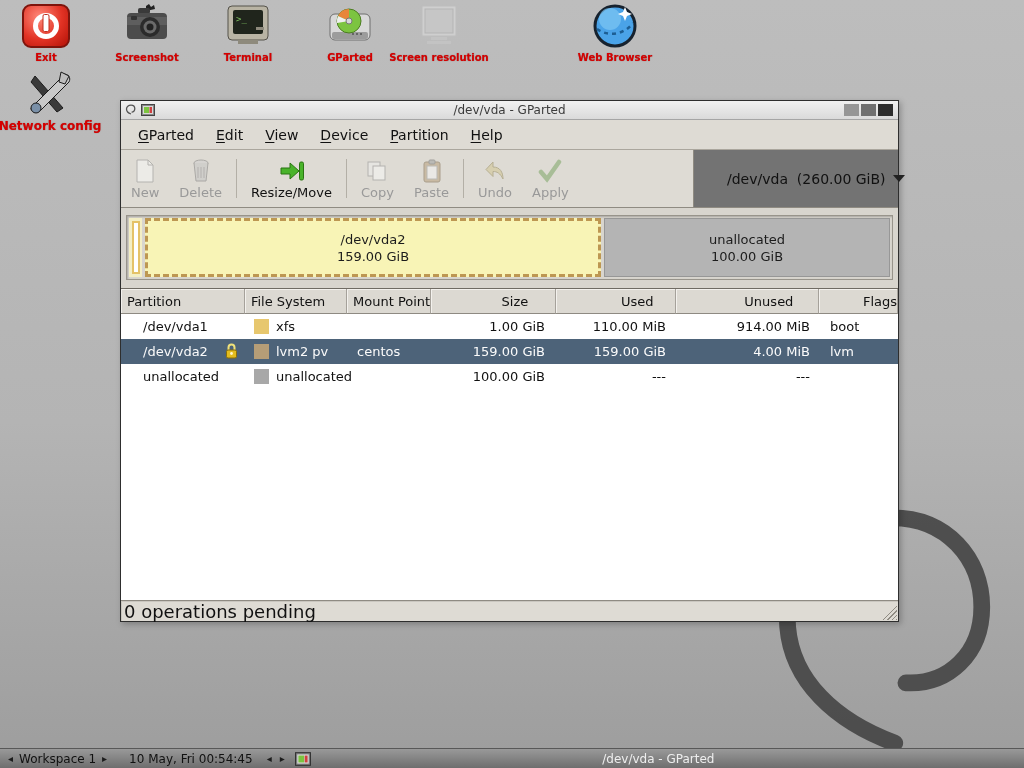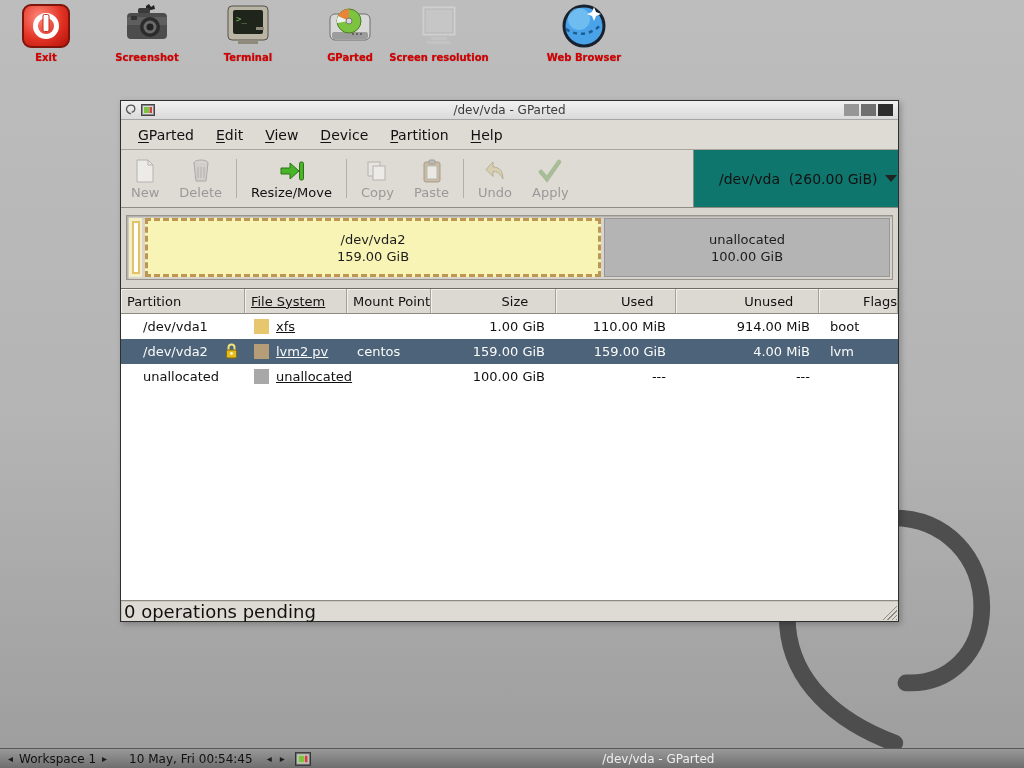--- a/index.html
+++ b/index.html
@@ -44,40 +44,40 @@
   .menu-item .mn { text-decoration:underline; text-underline-offset:2px; }
   
   .toolbar { height:58px; background:#dedbd4; border-bottom:1px solid #8f8b82; display:flex; align-items:stretch; flex:0 0 auto; }
   .tool-btn { display:flex; flex-direction:column; align-items:center; justify-content:center; gap:2px; padding:4px 10px; }
   .tool-btn .tlabel { font-size:13px; color:#999; line-height:1; }
   .tool-btn.enabled .tlabel { color:#111; }
   .tool-btn .ticon { width:26px; height:26px; display:flex; align-items:center; justify-content:center; }
   .tool-btn.disabled .ticon { opacity:.5; filter:grayscale(35%); }
   .tool-sep { width:1px; background:#b3afa6; margin:9px 4px; }
   .device-combo { margin-left:auto; width:205px; border-left:1px solid #8f8b82; display:flex; align-items:center;
-    background:#0f766e; padding:0 5px 0 18px; }
+    background:#737373; padding:0 5px 0 26px; }
   .device-combo .dtext { font-size:14px; color:#111; white-space:pre; margin-left:7px; }
   .combo-sep { width:1px; height:38px; background:#b3afa6; margin-left:auto; margin-right:7px; }
   .combo-arrow { width:0; height:0; border-left:6px solid transparent; border-right:6px solid transparent; border-top:7px solid #222; }
   
   .disk-visual { height:80px; background:#d8d5ce; padding:7px 5px 8px 5px; flex:0 0 auto; }
   .dv-inner { height:100%; border:1px solid #98948b; box-shadow:inset 1px 1px 2px rgba(0,0,0,.22); background:#d8d5ce;
     display:flex; gap:3px; padding:2px; }
   .part-vda1 { flex:0 0 13px; background:#f3eec5; display:flex; align-items:center; justify-content:center; }
   .part-vda1 .pbar { width:8px; height:calc(100% - 6px); background:#fff; border:2px solid #e4c268; }
   .part-block { display:flex; flex-direction:column; align-items:center; justify-content:center; font-size:13px; color:#1c1c1c; line-height:17px; }
   .part-vda2 { flex:0 0 456px; background:#f8f4b6; border:3px dashed #bd9752; }
   .part-unalloc { flex:1; background:#b4b4b4; border:1px solid #979797; }
   
   .table-area { flex:1; background:#fff; border-top:1px solid #6f6b63; display:flex; flex-direction:column; overflow:hidden; }
   .thead { display:flex; height:25px; flex:0 0 auto; }
   .th { background:#dcd9d2; border-right:1px solid #a5a19a; border-bottom:1px solid #8e8a82;
     box-shadow:inset 1px 1px 0 #f3f1ed; display:flex; align-items:center; font-size:13px; color:#111;padding-left:44px; }
   .th.left { padding-left:6px; } .th.center { justify-content:center; }
-  .c0 { width:125px; } .c1 { width:103px;text-decoration:underline; } .c2 { width:85px; } .c3 { width:125px; } .c4 { width:121px; } .c5 { width:144px; } .c6 { flex:1; }
+  .c0 { width:125px; } .c1 { width:103px; } .c2 { width:85px; } .c3 { width:125px; } .c4 { width:121px; } .c5 { width:144px; } .c6 { flex:1; }
   .trow { display:flex; height:25px; align-items:center; font-size:13px; color:#111; flex:0 0 auto; }
   .trow.selected { background:#4d6379; color:#fbfbfb; }
   .cell { display:flex; align-items:center; height:100%; }
   .cell.part { padding-left:22px; position:relative; }
   .cell.right { justify-content:flex-end; padding-right:14px; }
   .cell.flags { padding-left:6px; }
   .cell.mount { padding-left:8px; }
   .fs-swatch { width:15px; height:15px; margin:0 7px 0 8px; flex:0 0 auto; }
   .lock { position:absolute; right:8px; top:4px; }
   .tfill { flex:1; background:#fff; }
@@ -170,32 +170,45 @@
       <svg width="48" height="44" viewBox="0 0 48 44">
         <rect x="7" y="2" width="34" height="30" fill="#cfcfcf" stroke="#bdbdbd"></rect>
         <rect x="10" y="5" width="28" height="24" fill="#c6c6c6" stroke="#b5b5b5"></rect>
         <rect x="16" y="33" width="16" height="3" fill="#c3c3c3"></rect>
         <rect x="12" y="37" width="24" height="3" fill="#c3c3c3"></rect>
       </svg>
     </div>
     <div class="dlabel">Screen resolution</div>
   </div>
 
-  <div class="dicon" style="left:532px; top:3px; width:104px;">
+  <div class="dicon" style="left:563px; top:3px; width:104px;">
     <div class="iconbox">
       <svg width="46" height="46" viewBox="0 0 46 46">
         <circle cx="23" cy="23" r="20" fill="#4aa3e8" stroke="#17222e" stroke-width="3"></circle>
         <circle cx="18" cy="16" r="11" fill="#7ec6f4" opacity=".7"></circle>
         <path d="M5 26 C 16 34 32 32 41 20" fill="none" stroke="#1d5e93" stroke-width="2.5" stroke-dasharray="4 4"></path>
         <path d="M33 4 l2 5 5 2 -5 2 -2 5 -2 -5 -5 -2 5 -2 z" fill="#fff"></path>
       </svg>
     </div>
     <div class="dlabel">Web Browser</div>
   </div>
 
+  <div class="dicon small" style="left:4px; top:70px; width:92px;">
+    <div class="iconbox">
+      <svg width="46" height="46" viewBox="0 0 46 46">
+        <g stroke="#1c1c1c" stroke-width="1">
+          <path d="M8 6 L36 38 L30 42 L4 12 Z" fill="#3a3a3a"></path>
+          <path d="M36 4 C 42 4 44 8 42 12 L14 40 C 10 44 4 42 4 38 L34 8 Z" fill="#c9c9c9"></path>
+          <path d="M34 2 l8 4 -4 8 -6 -2 z" fill="#bdbdbd"></path>
+          <circle cx="9" cy="38" r="5" fill="#7a90a8"></circle>
+        </g>
+      </svg>
+    </div>
+    <div class="dlabel">Network config</div>
+  </div>
 
   <div class="window">
 
     <div class="titlebar">
       <div class="tb-icons">
         <svg width="12" height="12" viewBox="0 0 12 12">
           <path d="M 6 10 C 3 9 1.5 7 1.5 5 C 1.5 2.8 3.5 1.2 6 1.2 C 8.3 1.2 9.8 2.8 9.8 4.8 C 9.8 6.8 8.4 8.2 6.6 8.1" fill="none" stroke="#555" stroke-width="1.3"></path>
         </svg>
         <svg width="14" height="12" viewBox="0 0 14 12">
           <rect x="0.5" y="0.5" width="13" height="11" fill="#888" stroke="#444"></rect>

